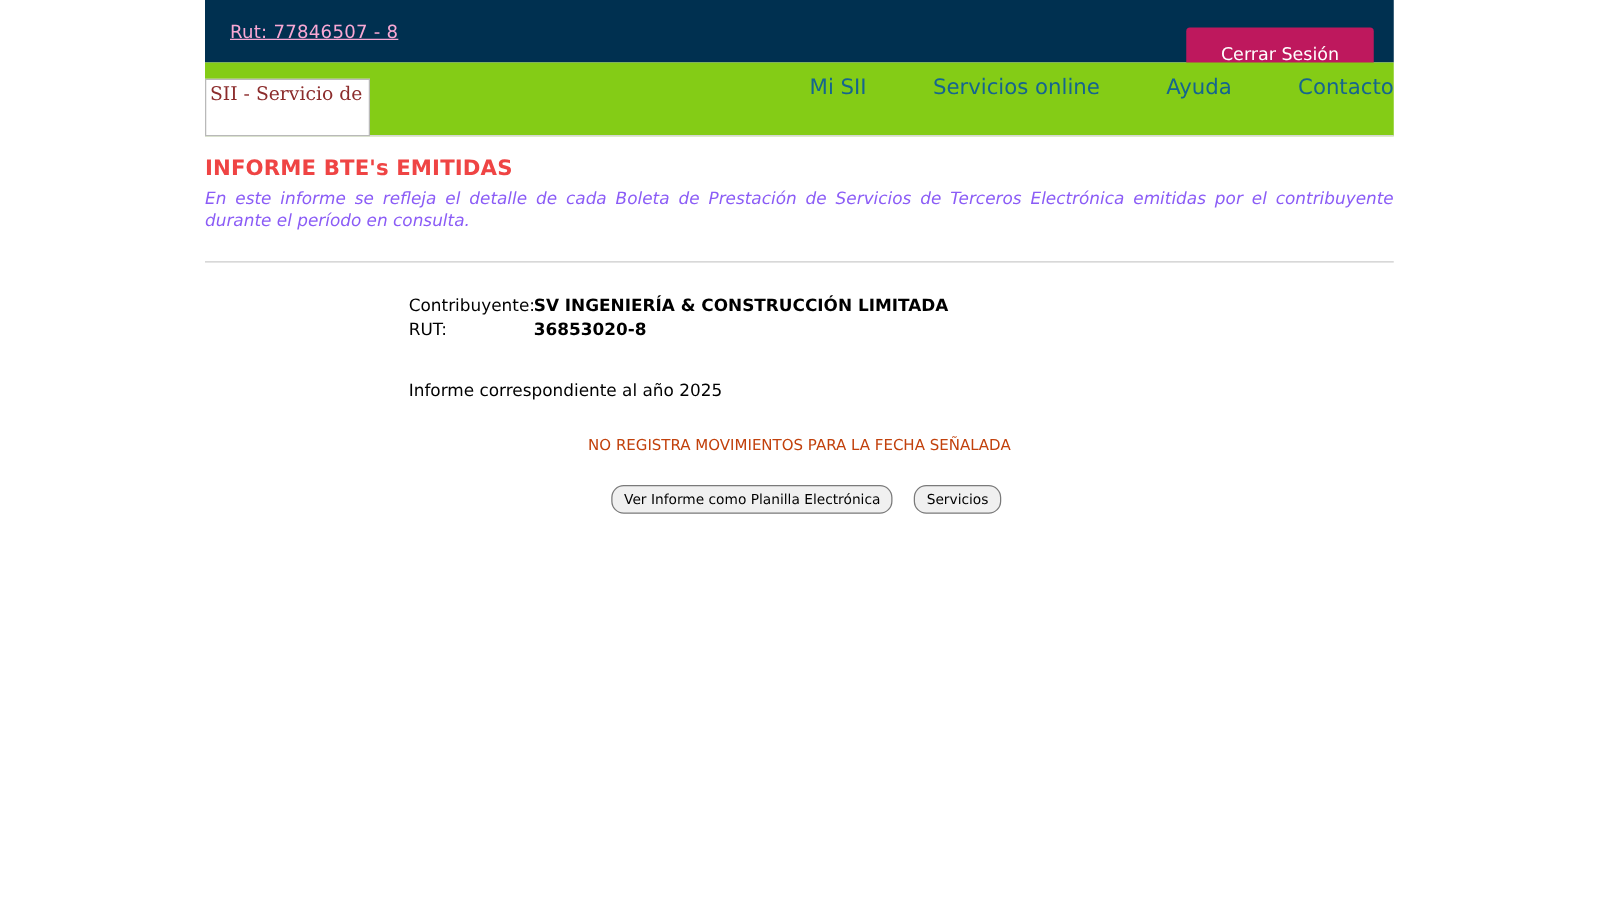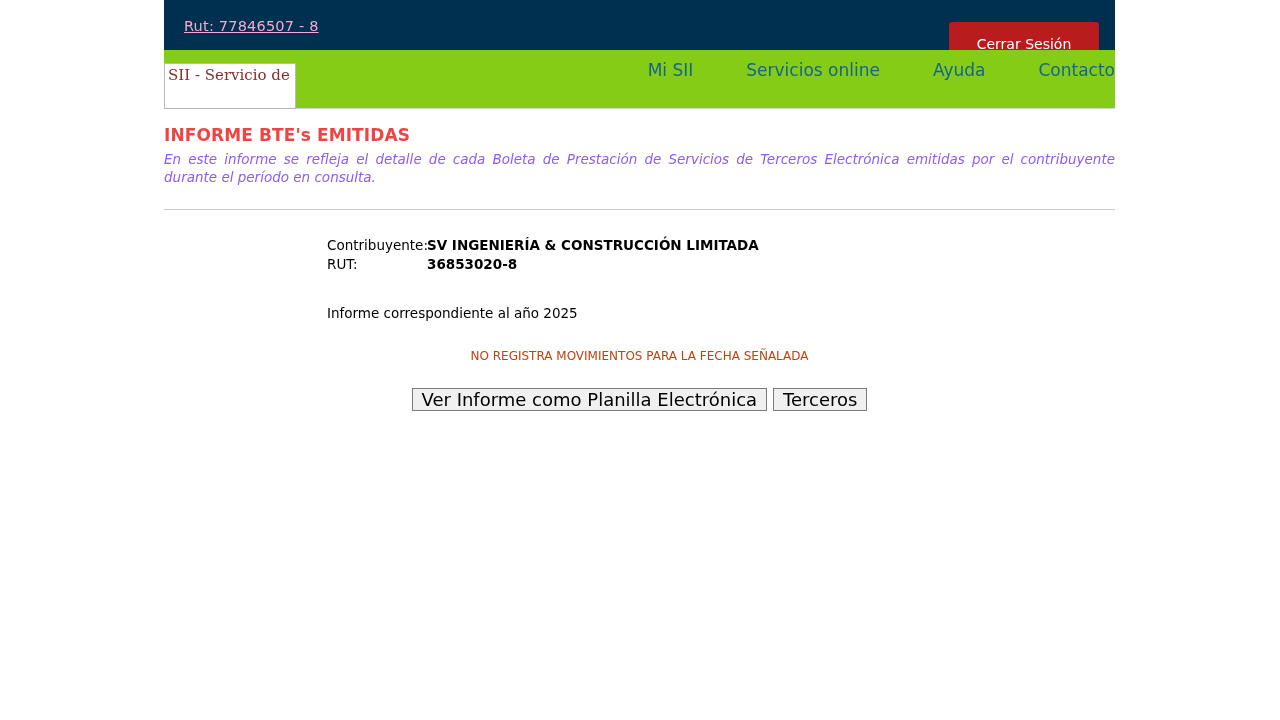--- a/index.html
+++ b/index.html
@@ -38,21 +38,21 @@
     font-size: 14.5px;
     letter-spacing: .2px;
     text-decoration: underline;
   }
   .logout-button {
     position: absolute;
     right: 16px;
     top: 22px;
     width: 150px;
     height: 44px;
-    background: #b91c1c;
+    background: #be185d;
     border: none;
     border-radius: 3px;
     color: #ffffff;
     font-size: 14px;
     font-family: "DejaVu Sans", "Liberation Sans", sans-serif;
     cursor: pointer;
     line-height: 28px;
     text-align: center;
     padding: 0;
   }
@@ -156,27 +156,28 @@
   .button-row {
     margin-top: 25px;
     width: 951px;
     display: flex;
     justify-content: center;
     gap: 6px;
   }
   .form-button {
     background: #f0f0f0;
     border: 1px solid #7a7a7a;
-    border-radius: 0;
-    font-size: 18px;
+    border-radius: 10px;
+    font-size: 11px;
     font-family: "DejaVu Sans", "Liberation Sans", sans-serif;
     color: #000000;
     padding: 3px 9px;
     cursor: pointer;
     line-height: 15px;
+    margin-left: 11px;
   }
 </style>
 </head>
 <body>
 
 <div class="page">
   <div class="content-wrap">
 
     <div class="session-bar">
       <span class="session-rut">Rut: 77846507 - 8</span>
@@ -208,17 +209,17 @@
         <span class="info-label">RUT:</span>
         <span class="info-value">36853020-8</span>
       </div>
       <div class="year-line">Informe correspondiente al año 2025</div>
     </div>
 
     <div class="no-movement">NO REGISTRA MOVIMIENTOS PARA LA FECHA SEÑALADA</div>
 
     <div class="button-row">
       <button class="form-button">Ver Informe como Planilla Electrónica</button>
-      <button class="form-button">Terceros</button>
+      <button class="form-button">Servicios</button>
     </div>
 
   </div>
 </div>
 
 </body></html>

